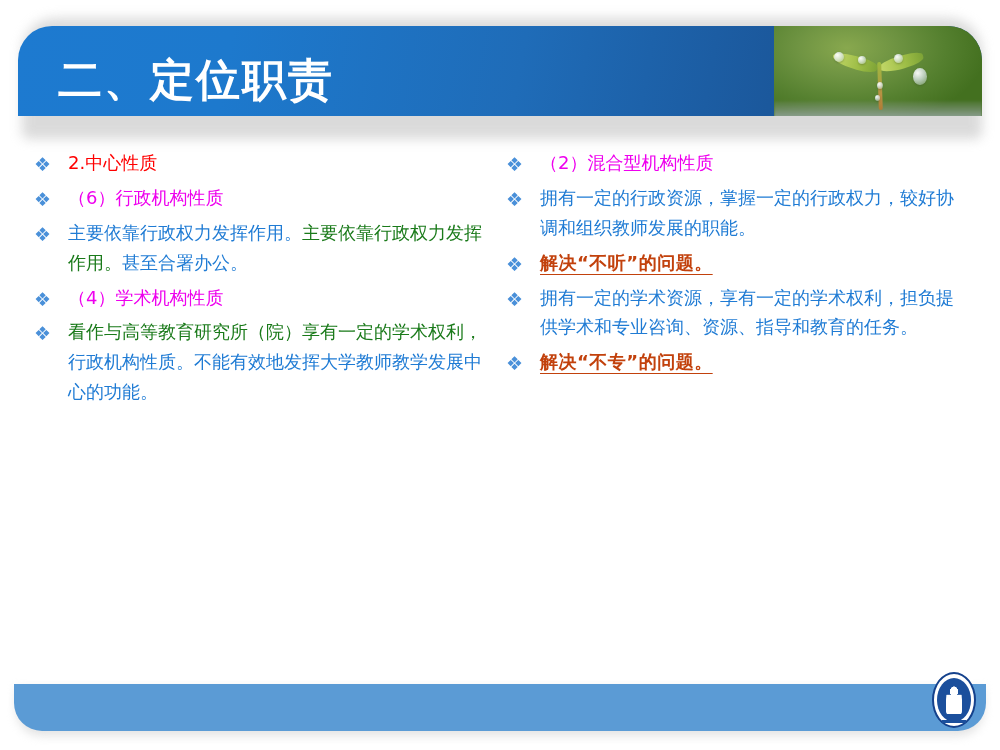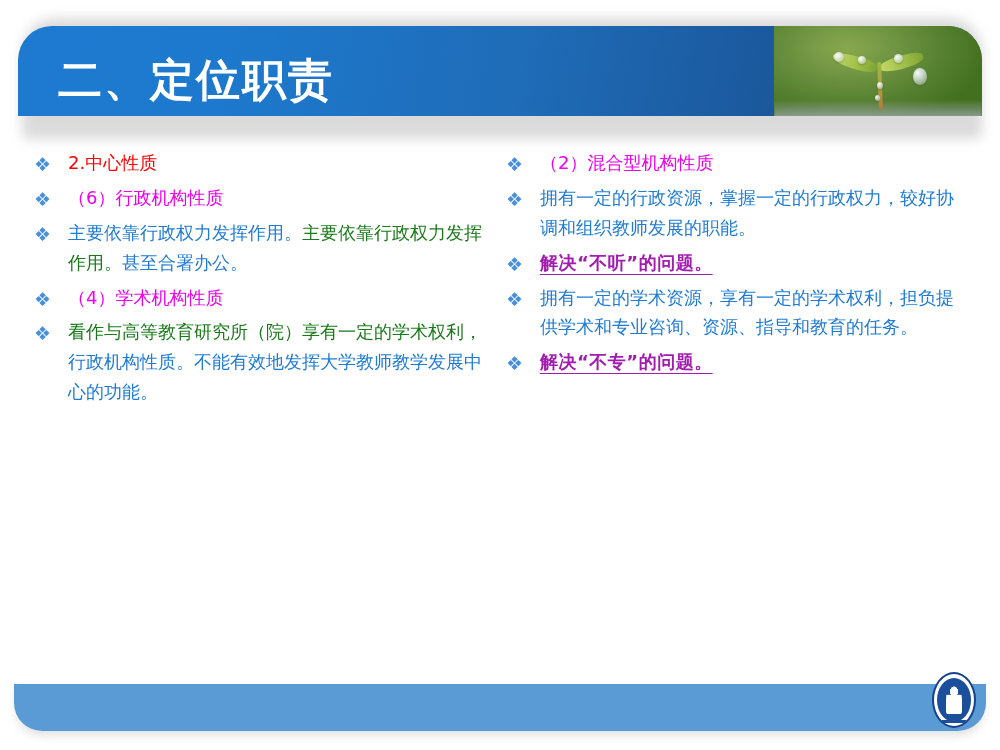--- a/index.html
+++ b/index.html
@@ -162,21 +162,21 @@
     line-height: 1.66;
     font-family: "DejaVu Sans", "Liberation Sans", sans-serif;
   }
 
   .t-red     { color: #ff0000; }
   .t-magenta { color: #ee00ee; }
   .t-blue    { color: #1f7bd4; }
   .t-green   { color: #1a7a1a; }
 
   .emph {
-    color: #a21caf;
+    color: #c2410c;
     font-weight: bold;
     text-decoration: underline;
     text-underline-offset: 5px;
   }
   .emph-pad { letter-spacing: 0.5px; }
 
   
   .footer-wrap {
     position: absolute;
     left: 0;

